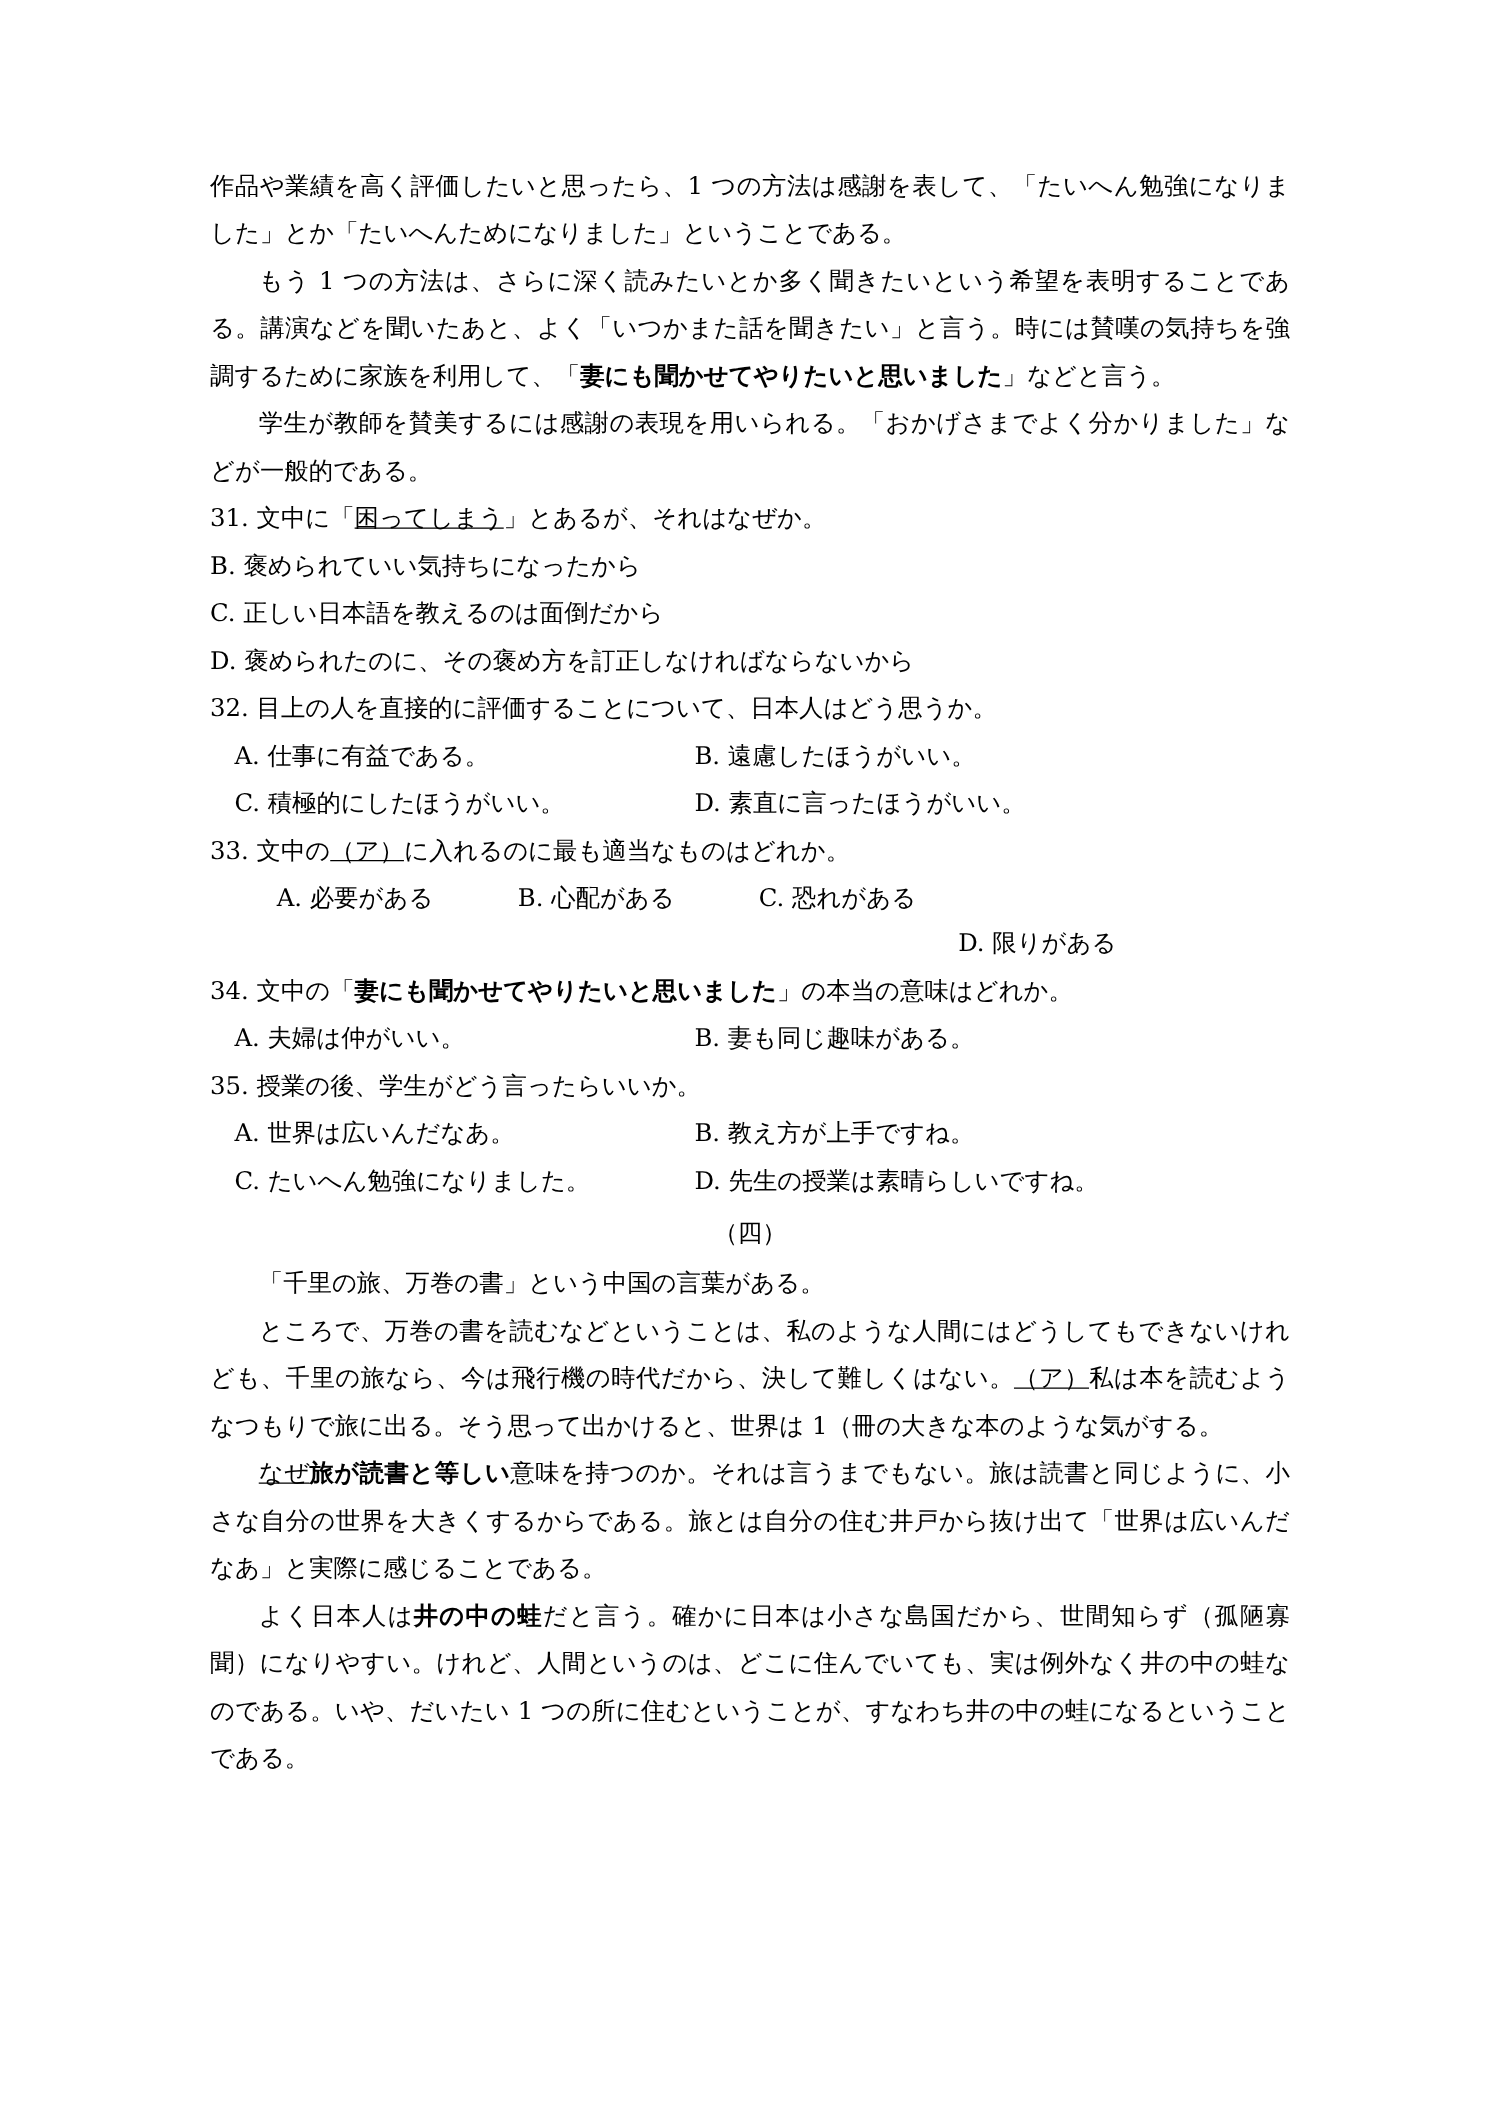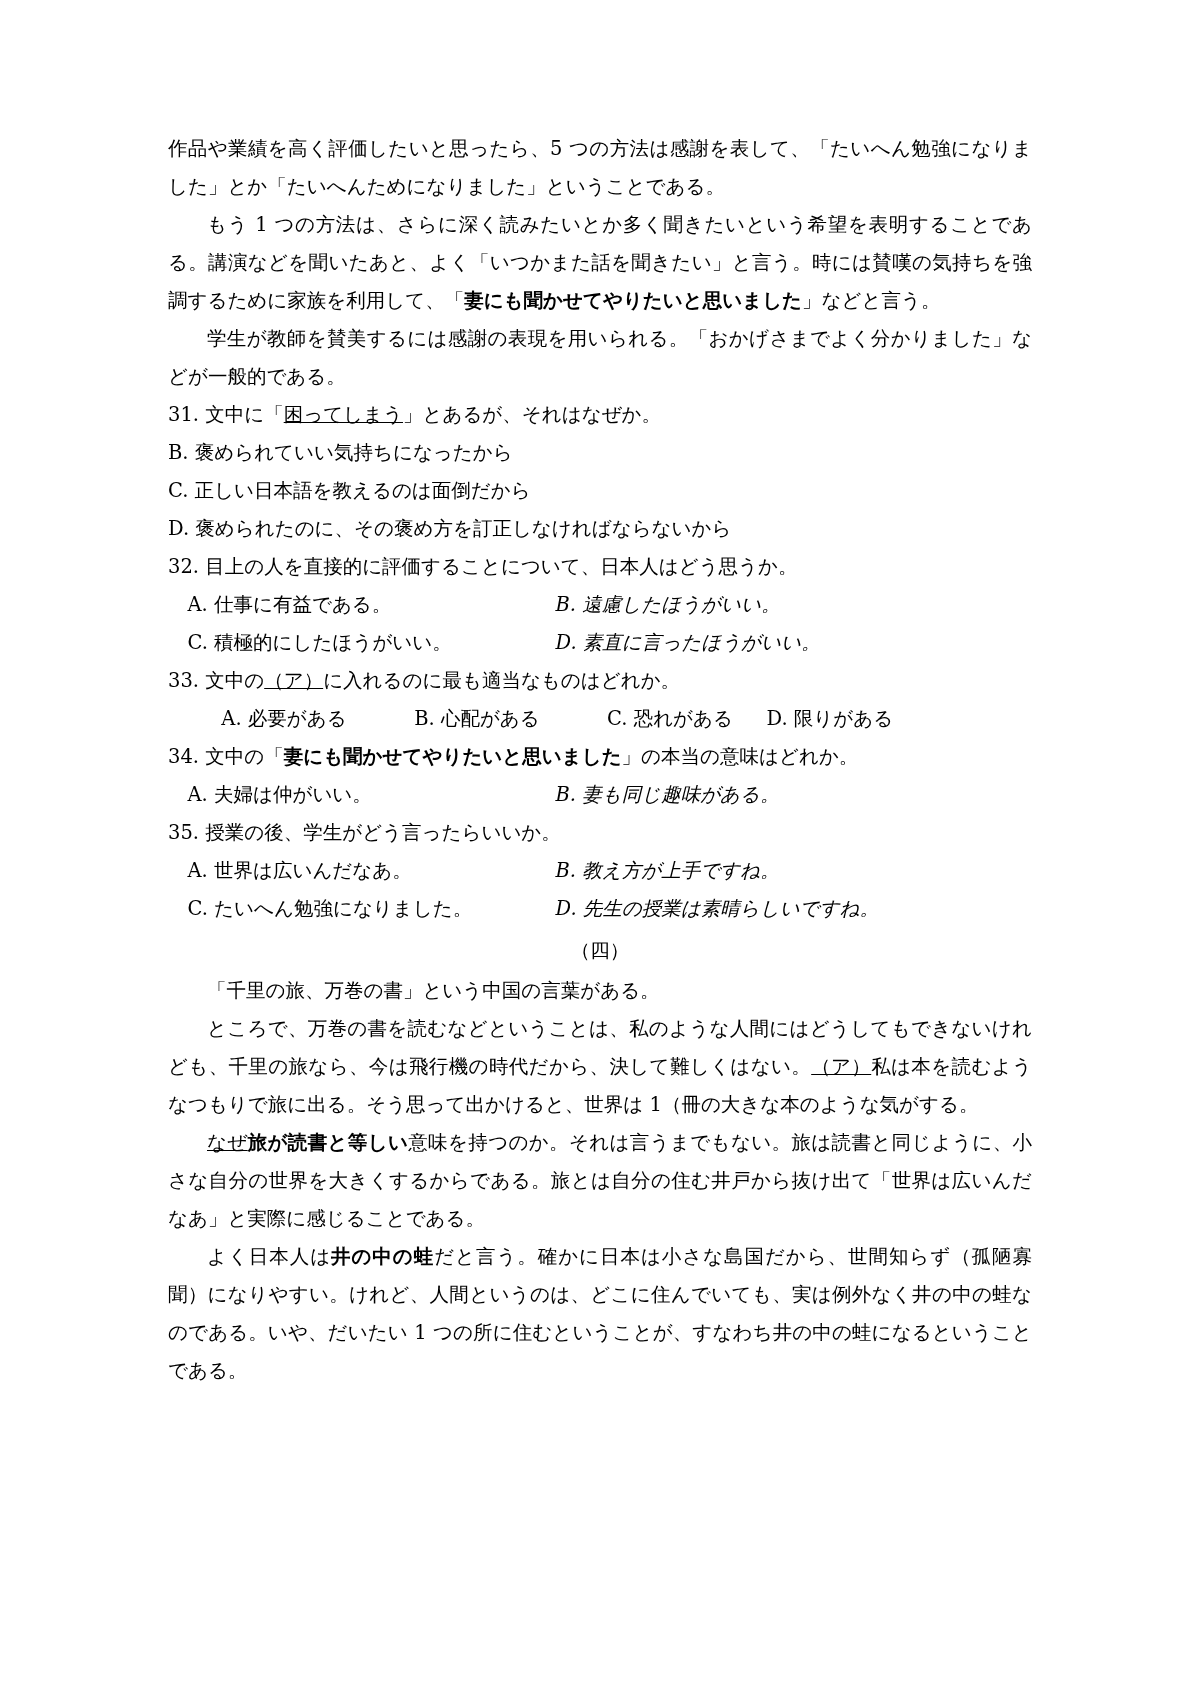--- a/index.html
+++ b/index.html
@@ -45,39 +45,39 @@
   }
   
   .opt-row {
     display: flex;
     line-height: 38px;
   }
   .opt-row .col {
     flex: 0 0 auto;
   }
   .opt2 .col:first-child { width: 368px; }
-  .opt2 .col:nth-child(2) { width: auto; font-style: italic; }
+  .opt2 .col:nth-child(2) { width: auto; }
   .opt-indent { padding-left: 1em; }
   .opt4 .col { width: 193px; text-align: center; }
-  .opt4 .col:last-child { width: auto; }
+  .opt4 .col:last-child { width: auto; margin-top: 36px; }
   .center {
     text-align: center;
     line-height: 42px;
   }
   .section-head {
     margin: 2px 0 0 0;
   }
 </style>
 </head>
 <body>
 
 <div class="page">
   <div class="doc">
 
-    <p class="qline"><span>作品や業績を高く評価したいと思ったら、5 つの方法は感謝を表して、「たいへん勉強になりました」とか「たいへんためになりました」ということである。</span></p>
+    <p class="qline"><span>作品や業績を高く評価したいと思ったら、1 つの方法は感謝を表して、「たいへん勉強になりました」とか「たいへんためになりました」ということである。</span></p>
 
     <p class="indent"><span>もう 1 つの方法は、さらに深く読みたいとか多く聞きたいという希望を表明することである。講演などを聞いたあと、よく「いつかまた話を聞きたい」と言う。時には賛嘆の気持ちを強調するために家族を利用して、「</span><span class="bold-u">妻にも聞かせてやりたいと思いました</span><span>」などと言う。</span></p>
 
     <p class="indent"><span>学生が教師を賛美するには感謝の表現を用いられる。「おかげさまでよく分かりました」などが一般的である。</span></p>
 
     <p class="qline"><span>31.</span> <span>文中に「</span><span class="u">困ってしまう</span><span>」とあるが、それはなぜか。</span></p>
     <p class="qline">B. 褒められていい気持ちになったから</p>
     <p class="qline">C. 正しい日本語を教えるのは面倒だから</p>
     <p class="qline">D. 褒められたのに、その褒め方を訂正しなければならないから</p>
 

